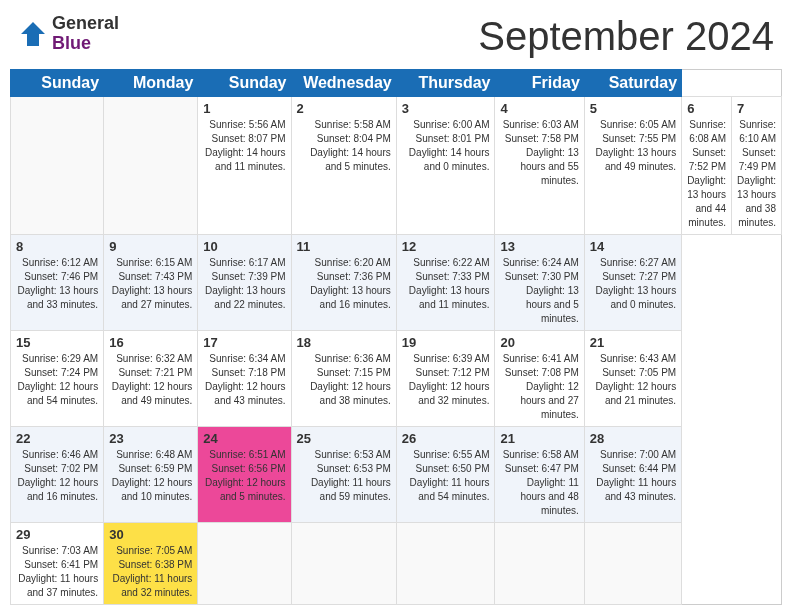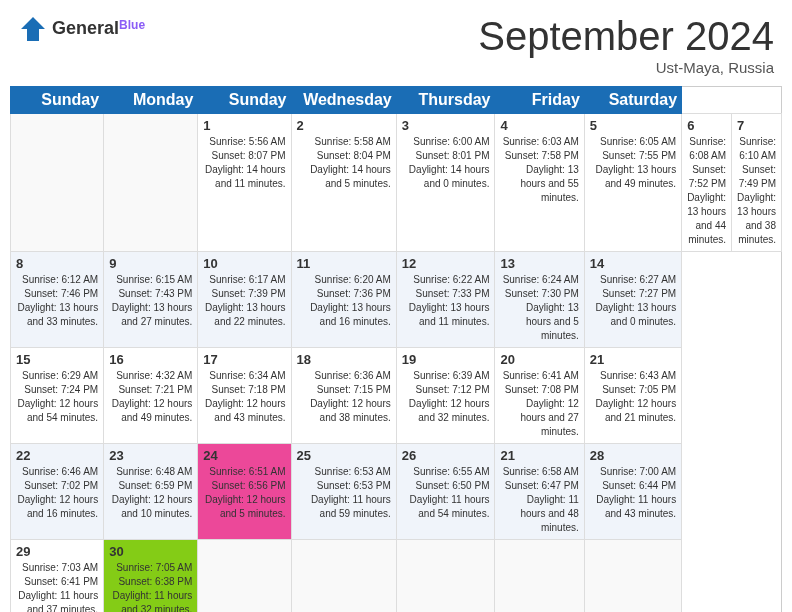--- a/index.html
+++ b/index.html
@@ -17,21 +17,21 @@
       margin-bottom: 6px;
       padding: 4px 8px;
     }
     .logo {
       display: flex;
       align-items: center;
       gap: 4px;
     }
     .logo-text {
       display: flex;
-      flex-direction: row;
+      flex-direction: column;
       line-height: 1.1;
     }
     .logo-icon {
       width: 30px;
       height: 30px;
     }
     .title-area {
       text-align: right;
     }
     .month-title {
@@ -91,26 +91,25 @@
 </head>
 <body>
 
 <div class="header">
   <div class="logo">
     <svg class="logo-icon" viewBox="0 0 40 40">
       <polygon points="20,4 36,20 28,20 28,36 12,36 12,20 4,20" fill="#1a6db5"></polygon>
     </svg>
     <div class="logo-text">
       <span style="font-size:18px;font-weight:bold;color:#333;">General</span>
-      <span style="font-size:12px;font-weight:bold;color:#8b5cf6;">Blue</span>
+      <span style="font-size:18px;font-weight:bold;color:#701a75;">Blue</span>
     </div>
   </div>
   <div class="title-area">
     <div class="month-title">September 2024</div>
-    <div class="location-title">Ust-Maya, Russia</div>
   </div>
 </div>
 
 <table class="calendar">
   <thead>
     <tr>
     <th>Sunday</th>
         <th>Monday</th>
         <th>Sunday</th>
         <th>Wednesday</th>
@@ -212,21 +211,21 @@
       </tr>
       <tr>
         <td style="background: rgb(255, 255, 255);">
           <span class="day-num">15</span>
           <div class="day-info" style="white-space: pre-line;">Sunrise: 6:29 AM
 Sunset: 7:24 PM
 Daylight: 12 hours and 54 minutes.</div>
         </td>
         <td style="background: rgb(255, 255, 255);">
           <span class="day-num">16</span>
-          <div class="day-info" style="white-space: pre-line;">Sunrise: 4:32 AM
+          <div class="day-info" style="white-space: pre-line;">Sunrise: 6:32 AM
 Sunset: 7:21 PM
 Daylight: 12 hours and 49 minutes.</div>
         </td>
         <td style="background: rgb(255, 255, 255);">
           <span class="day-num">17</span>
           <div class="day-info" style="white-space: pre-line;">Sunrise: 6:34 AM
 Sunset: 7:18 PM
 Daylight: 12 hours and 43 minutes.</div>
         </td>
         <td style="background: rgb(255, 255, 255);">
@@ -298,21 +297,21 @@
 Daylight: 11 hours and 43 minutes.</div>
         </td>
       </tr>
       <tr>
         <td style="background: rgb(255, 255, 255);">
           <span class="day-num">29</span>
           <div class="day-info" style="white-space: pre-line;">Sunrise: 7:03 AM
 Sunset: 6:41 PM
 Daylight: 11 hours and 37 minutes.</div>
         </td>
-        <td style="background: #84cc16;">
+        <td style="background: #fde047;">
           <span class="day-num">30</span>
           <div class="day-info" style="white-space: pre-line;">Sunrise: 7:05 AM
 Sunset: 6:38 PM
 Daylight: 11 hours and 32 minutes.</div>
         </td>
         <td class="empty-cell" style="background: rgb(249, 249, 249);"></td>
         <td class="empty-cell" style="background: rgb(249, 249, 249);"></td>
         <td class="empty-cell" style="background: rgb(249, 249, 249);"></td>
         <td class="empty-cell" style="background: rgb(249, 249, 249);"></td>
         <td class="empty-cell" style="background: rgb(249, 249, 249);"></td>

